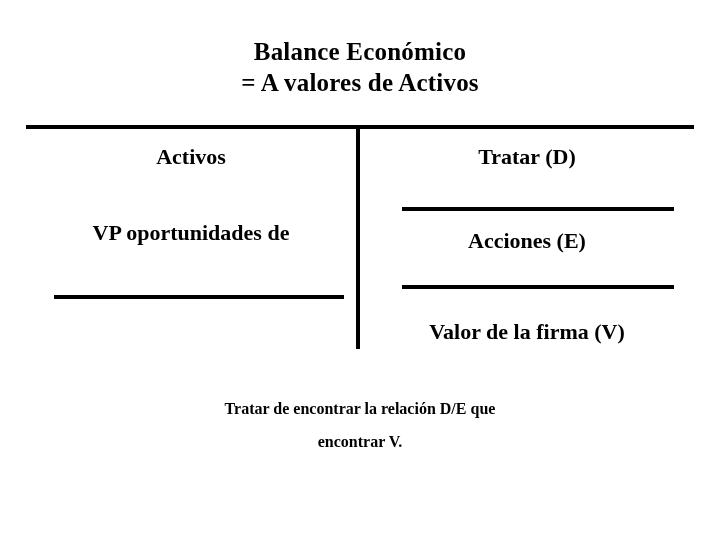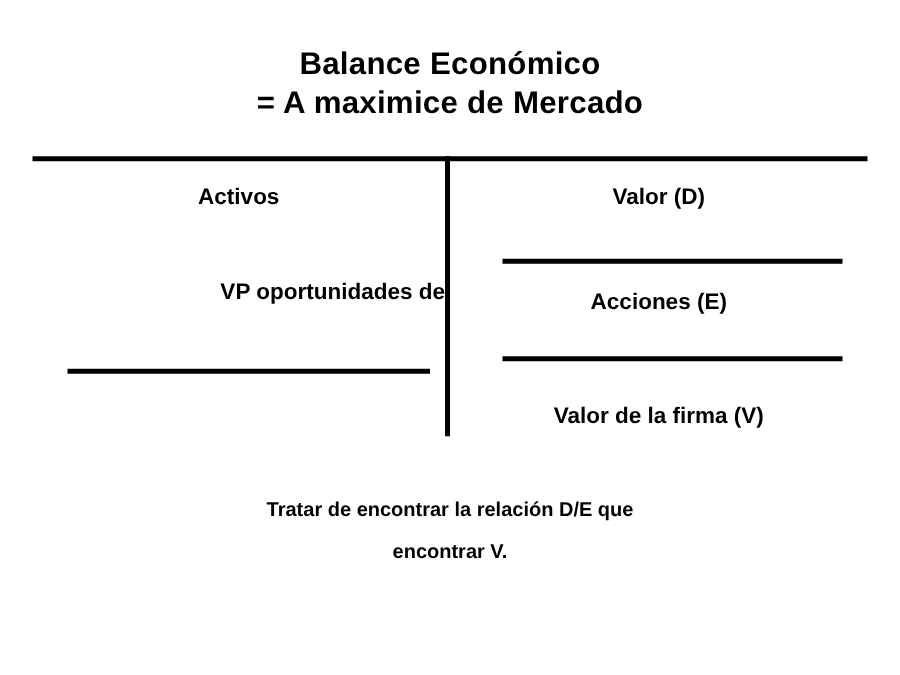--- a/index.html
+++ b/index.html
@@ -11,20 +11,21 @@
     height: 540px;
     background: #ffffff;
     font-family: "Liberation Sans", sans-serif;
     color: #000000;
     overflow: hidden;
   }
   .slide {
     position: relative;
     width: 720px;
     height: 540px;
+    font-family: Liberation Serif, serif;
   }
 
   
   .title-block {
     position: absolute;
     left: 0;
     top: 36px;
     width: 720px;
     text-align: center;
   }
@@ -74,27 +75,27 @@
     left: 334px;
     top: 0;
     width: 334px;
     height: 235px;
   }
 
   .cell {
     position: absolute;
     width: 100%;
     text-align: center;
-    font-size: 18px;
+    font-size: 22px;
     font-weight: bold;
     line-height: 28px;
   }
 
   .cell-activos      { top: 18px; }
-  .cell-vp           { top: 94px; text-align: right; }
+  .cell-vp           { top: 94px; }
   .cell-deuda        { top: 18px; }
   .cell-acciones     { top: 102px; }
   .cell-valor        { top: 180px; margin-top: 13px; }
 
   .rule {
     position: absolute;
     height: 4px;
     background: #000000;
   }
   
@@ -130,38 +131,38 @@
     line-height: 33px;
   }
 </style>
 </head>
 <body>
 
 <div class="slide">
 
   <div class="title-block">
     <div class="title-line">Balance Económico</div>
-    <div class="title-line">= A maximice de Mercado</div>
+    <div class="title-line">= A valores de Activos</div>
   </div>
 
   <div class="sheet">
 
     <div class="rule-top"></div>
     <div class="rule-vert"></div>
 
     <div class="col-left">
       <div class="cell cell-activos">Activos</div>
       <div class="cell cell-vp">
         <div>VP oportunidades de</div>
       </div>
       <div class="rule rule-left-bottom"></div>
     </div>
 
     <div class="col-right">
-      <div class="cell cell-deuda">Valor (D)</div>
+      <div class="cell cell-deuda">Tratar (D)</div>
       <div class="rule rule-right-1"></div>
       <div class="cell cell-acciones">Acciones (E)</div>
       <div class="rule rule-right-2"></div>
       <div class="cell cell-valor">Valor de la firma (V)</div>
     </div>
 
   </div>
 
   <div class="footer-block">
     <div class="footer-line">Tratar de encontrar la relación D/E que</div>

